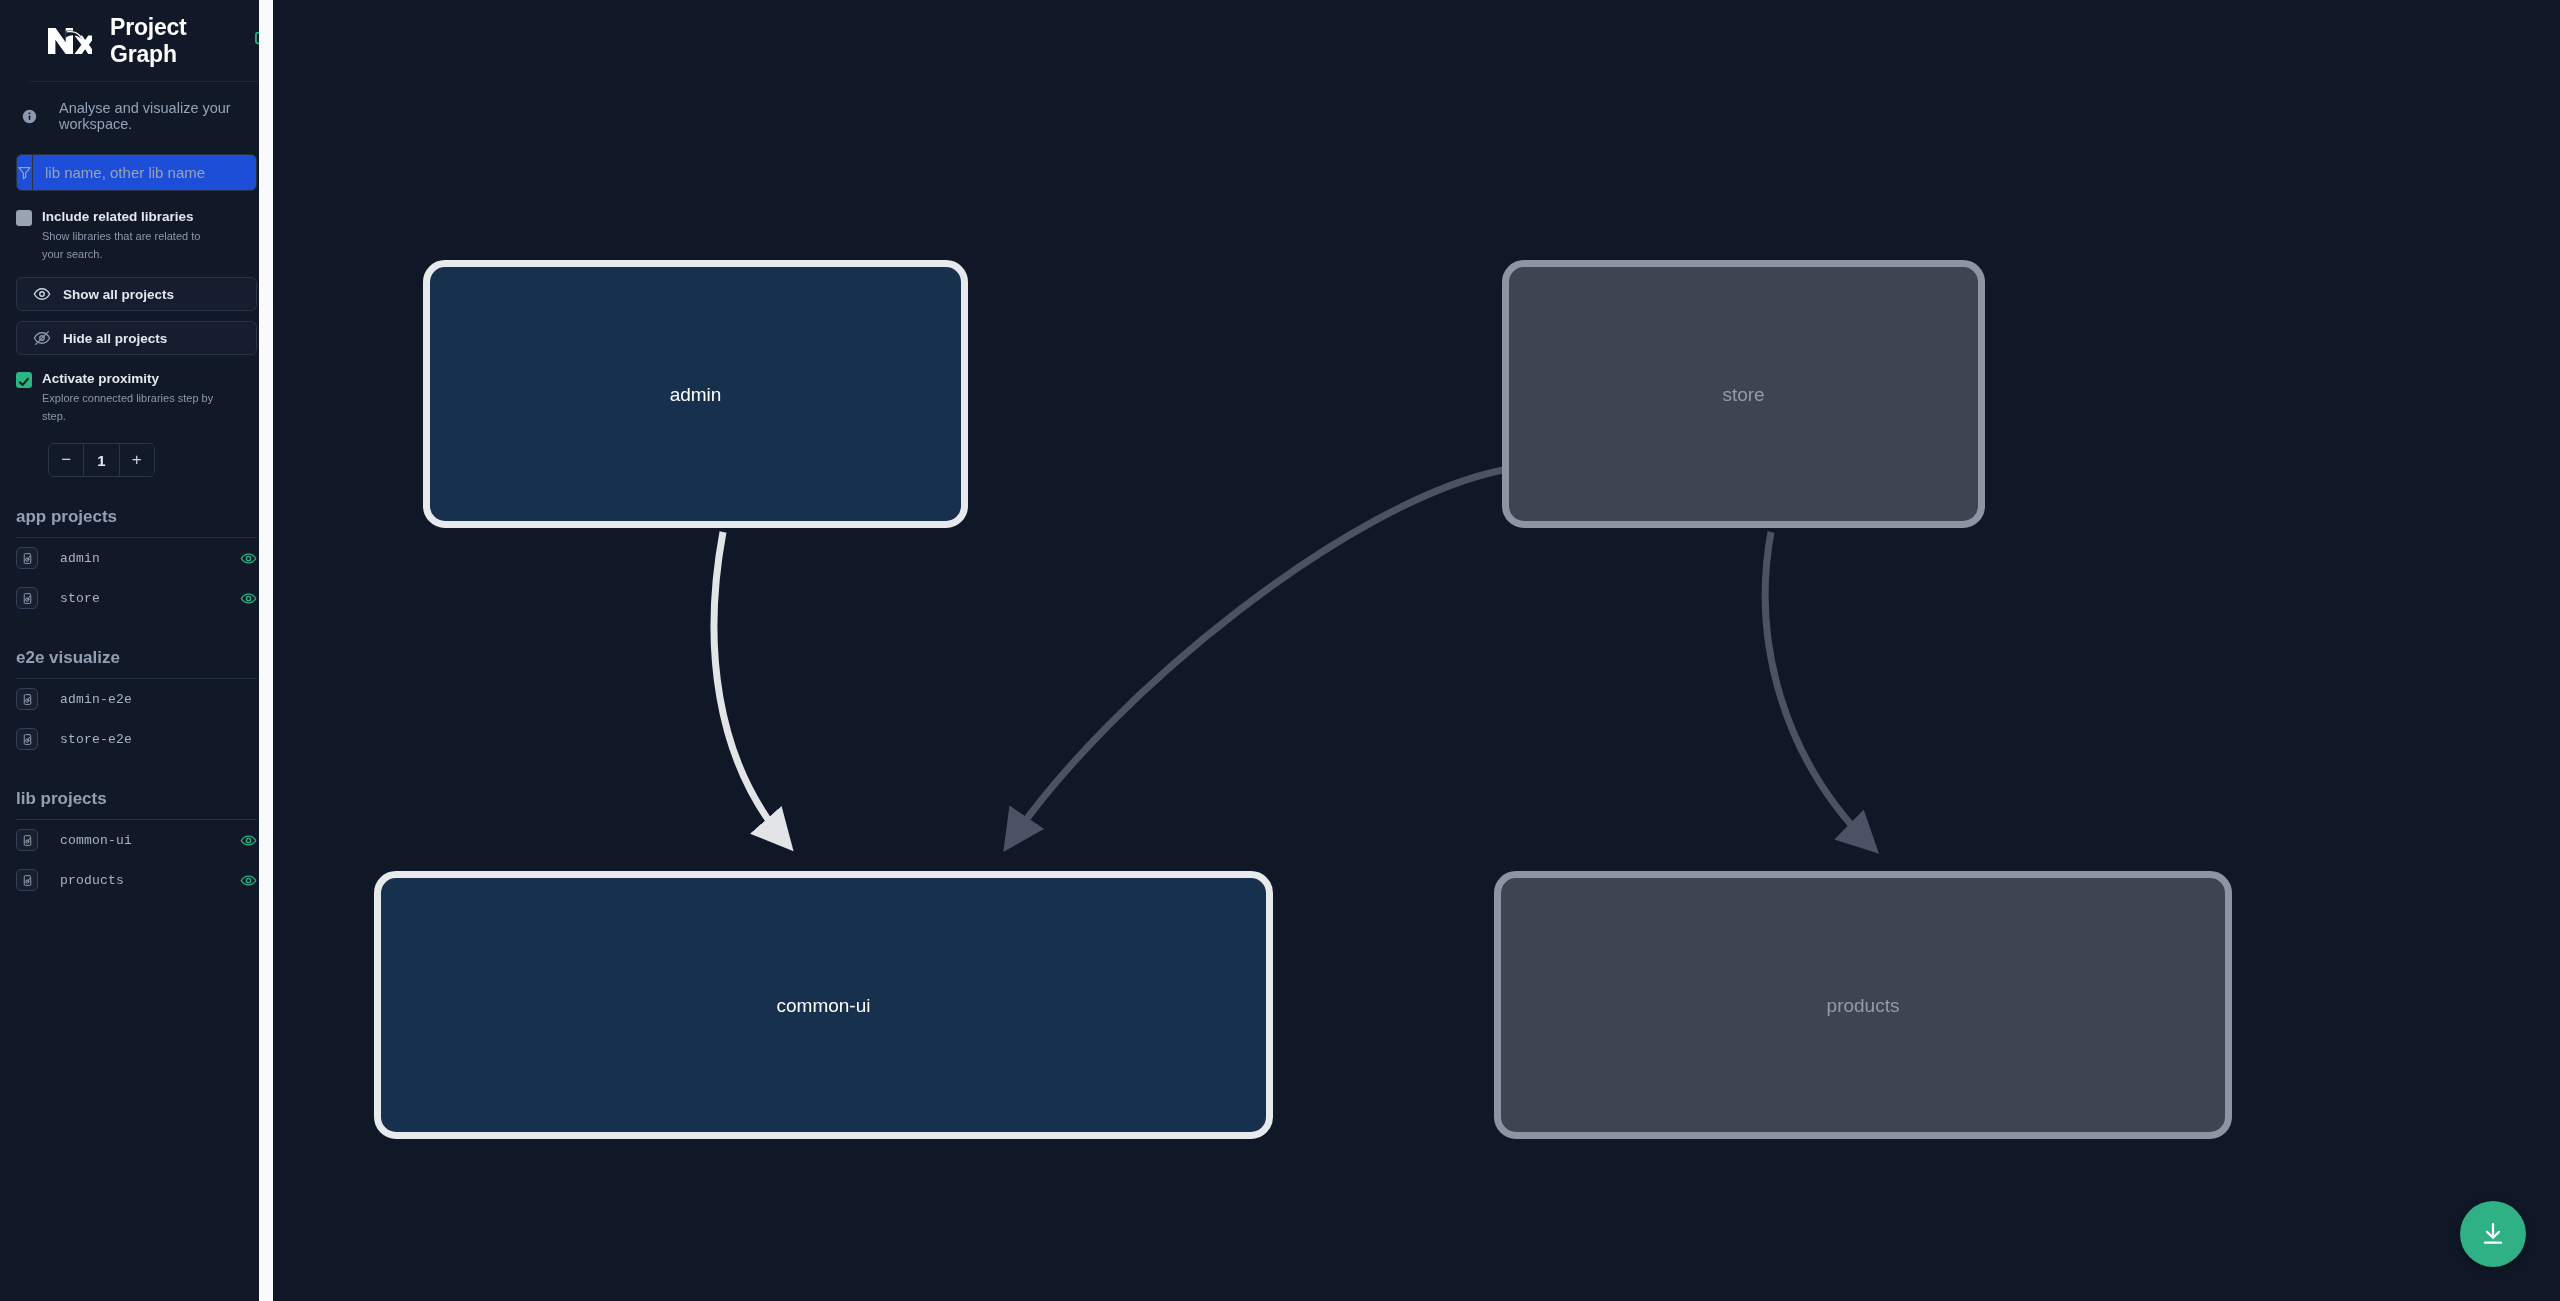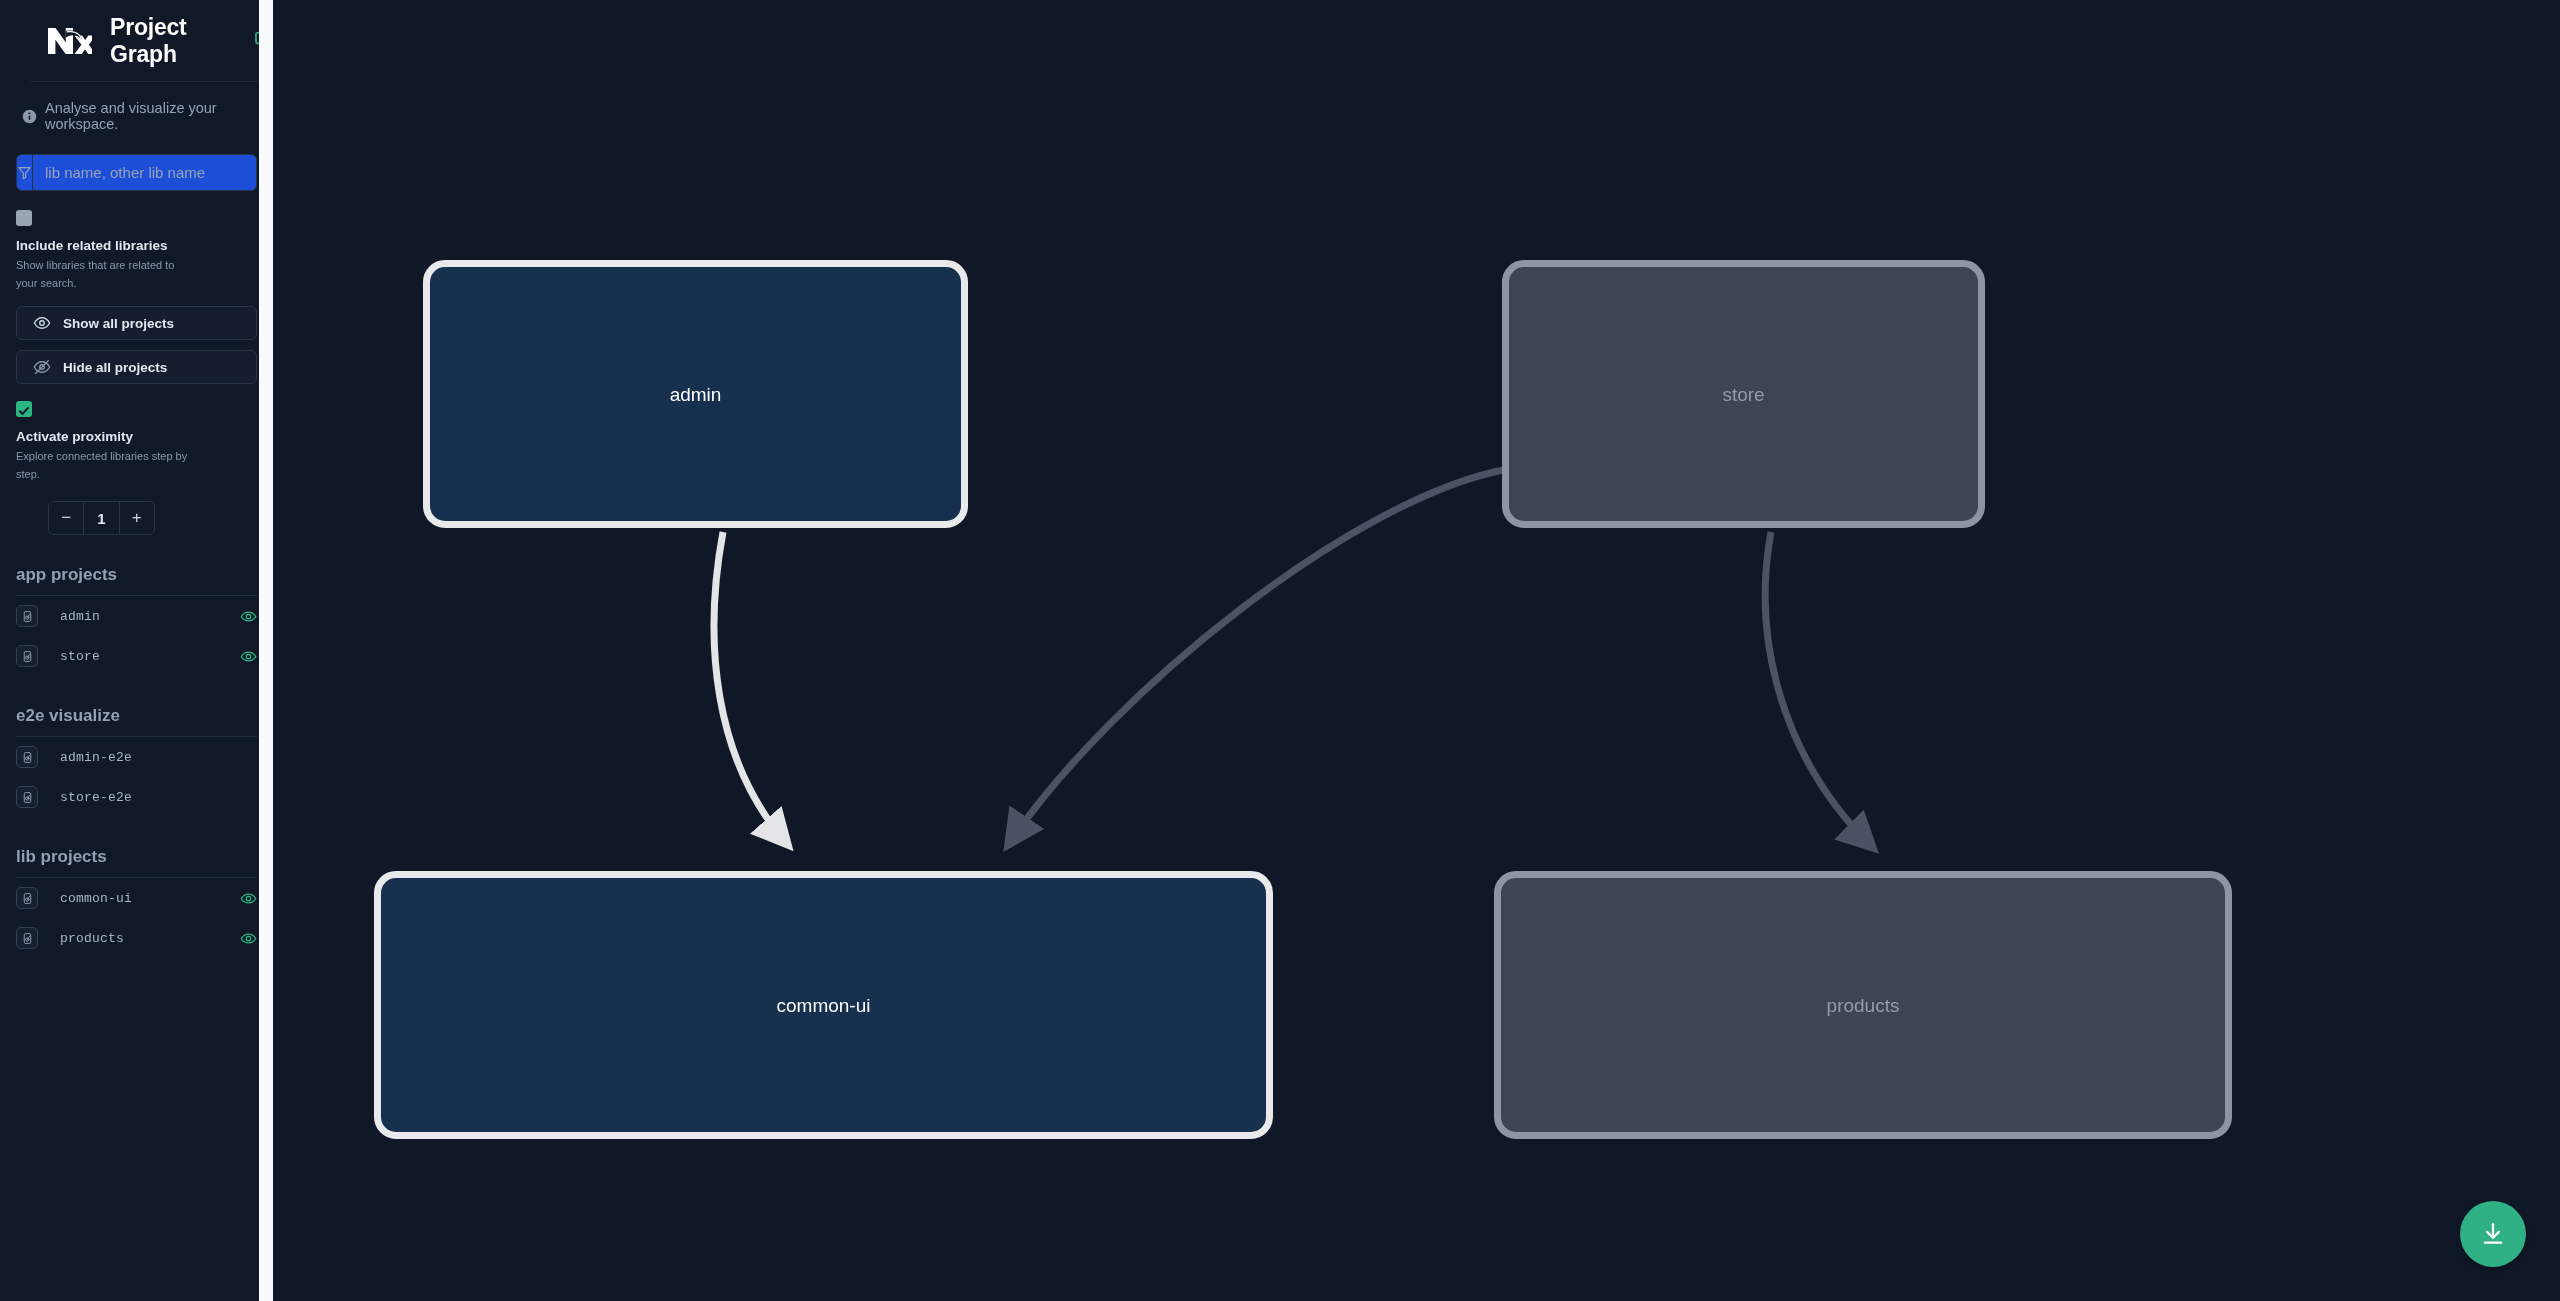--- a/index.html
+++ b/index.html
@@ -37,21 +37,21 @@
   .brand-title {
     color: #ffffff;
     font-size: 23px;
     font-weight: bold;
     margin-left: 18px;
     letter-spacing: -0.2px;
   }
   .monitor-icon { margin-left: 16px; width: 22px; height: 22px; display:block; }
 
   .tagline {
-    display: flex; align-items: center; gap: 8px;
+    display: flex; align-items: center; gap: 22px;
     padding: 18px 16px 12px 22px;
     color: #94a3b8;
     font-size: 14.5px;
   }
   .info-icon { width: 15px; height: 15px; flex: 0 0 15px; display:block; }
 
   .search-row { padding: 10px 16px 0 16px; }
   .search-box {
     display: flex; align-items: stretch;
     height: 37px;
@@ -66,21 +66,21 @@
   }
   .funnel-icon { width: 15px; height: 15px; display:block; }
   .search-input {
     flex: 1; background: transparent; border: 0; outline: 0;
     color: #cbd5e1; font-size: 15px;
     font-family: "Liberation Sans", sans-serif;
     padding: 0 12px;
   }
   .search-input::placeholder { color: #97a3b6; }
 
-  .opt-block { padding: 16px 16px 0 16px; display: flex; gap: 10px; flex-direction: column; }
+  .opt-block { padding: 16px 16px 0 16px; display: flex; gap: 10px; }
   .cbox {
     width: 16px; height: 16px; flex: 0 0 16px; margin-top: 3px;
     border-radius: 3px; background: #9aa4b2;
   }
   .cbox.white { background: #ffffff; }
   .cbox.checked {
     background: #2bb583;
     display: flex; align-items: center; justify-content: center;
   }
   .check-glyph { width: 12px; height: 12px; display: block; }

